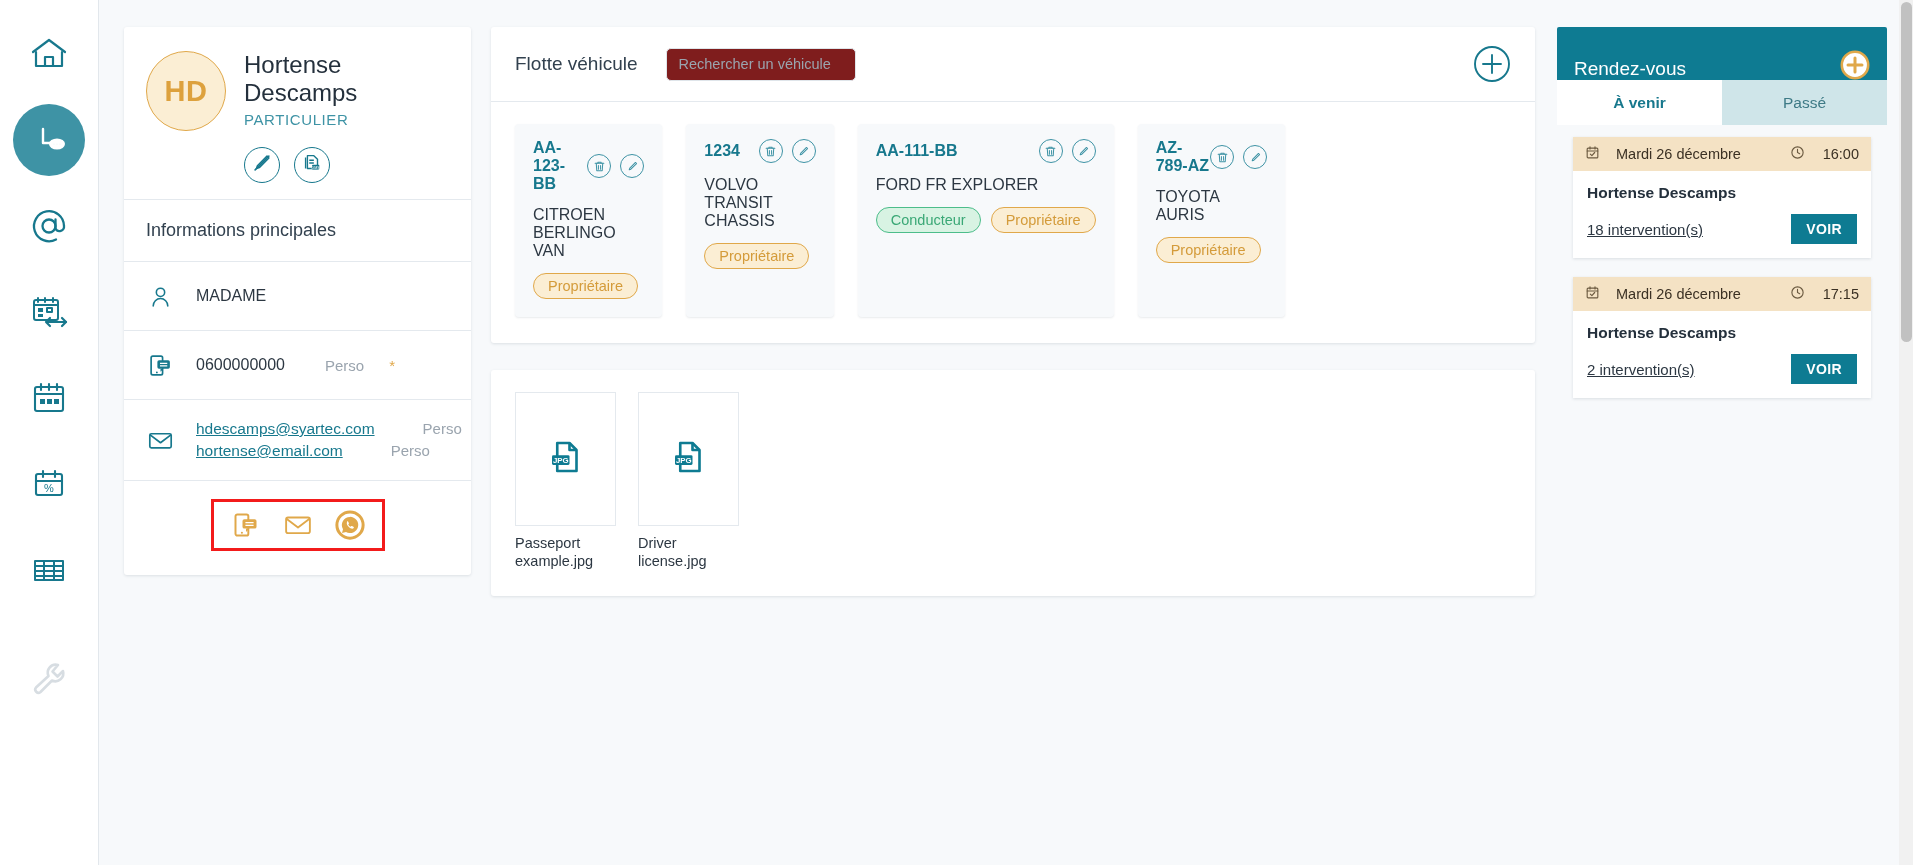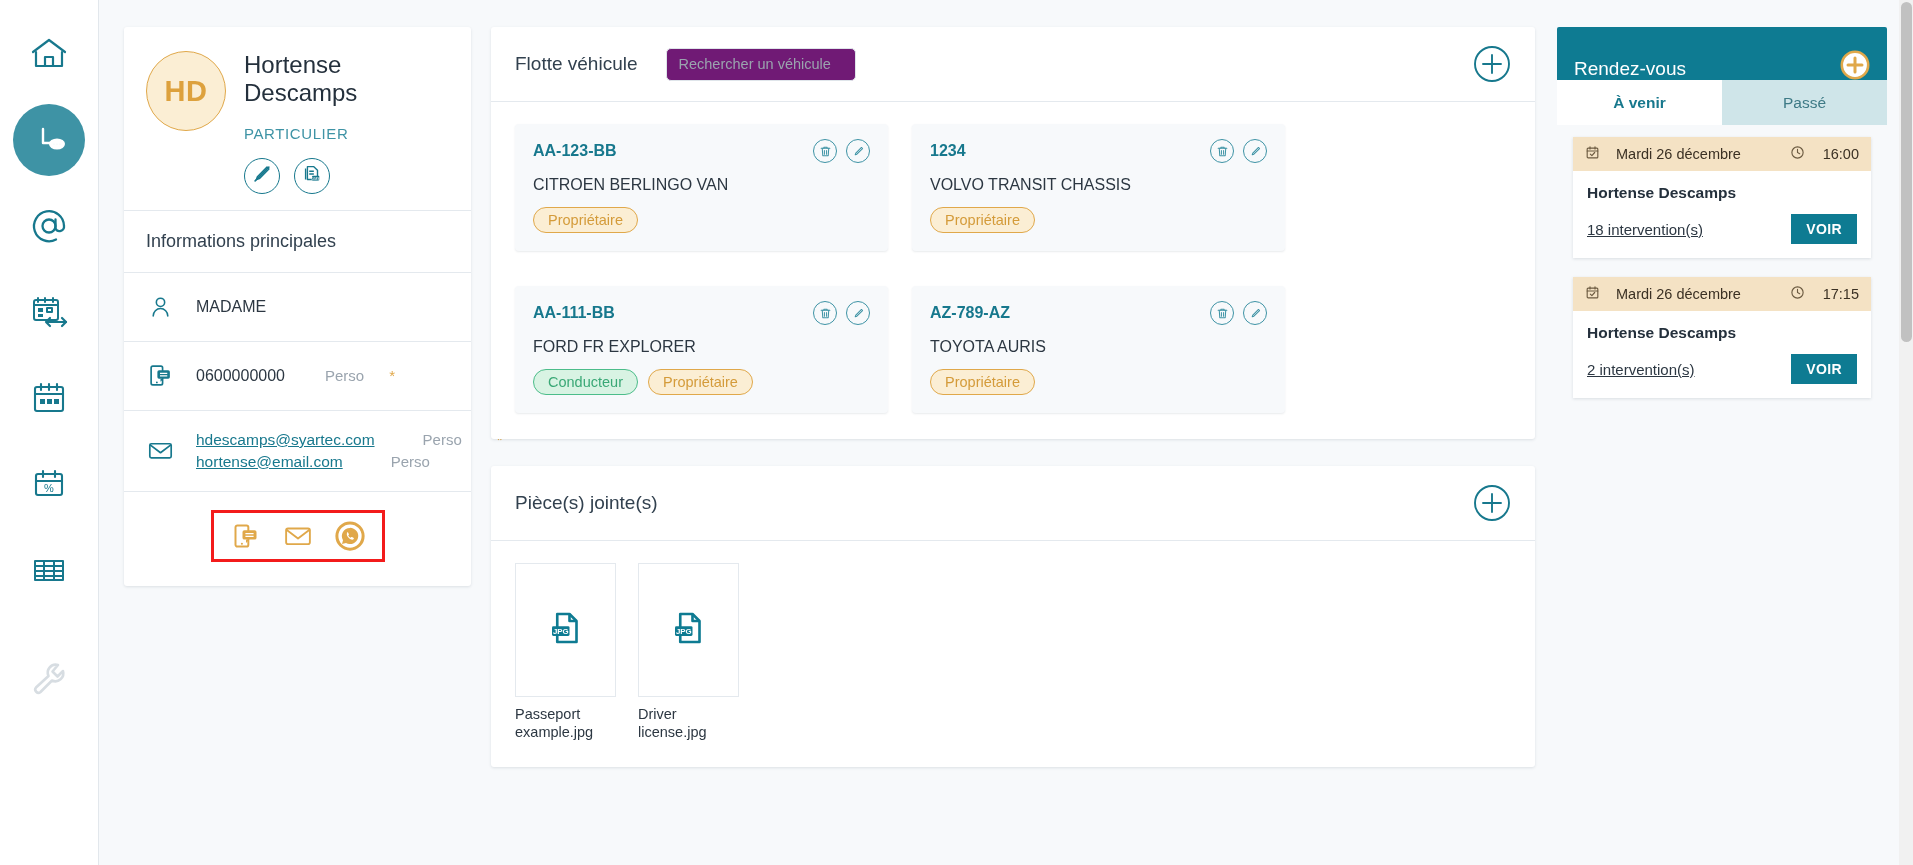--- a/index.html
+++ b/index.html
@@ -38,21 +38,21 @@
   .profile-top { padding: 24px 22px 16px 22px; }
   .profile-head { display: flex; align-items: flex-start; gap: 18px; }
   .avatar {
     width: 80px; height: 80px; flex: 0 0 80px; border-radius: 50%;
     background: #fbeed4; border: 1.5px solid #e0a84a;
     color: #dda13d; font-size: 29px; font-weight: bold;
     display: flex; align-items: center; justify-content: center;
     letter-spacing: .5px;
   }
   .pname { font-size: 24px; color: #24303c; line-height: 1.18; font-weight: 400; }
-  .ptype { font-size: 15px; color: #3e93a5; letter-spacing: .6px; margin-top: 17px; }
+  .ptype { font-size: 15px; color: #3e93a5; letter-spacing: .6px; margin-top: 3px; }
   .profile-actions { display: flex; gap: 14px; margin: 16px 0 0 98px; }
   .circ-btn {
     width: 36px; height: 36px; border-radius: 50%;
     border: 1.6px solid #17788d; color: #17788d;
     display: flex; align-items: center; justify-content: center; cursor: pointer;
     background: #fff;
   }
   .sep { height: 1px; background: #e4e9ee; }
   .sec-title { padding: 20px 22px; font-size: 18px; color: #32414f; }
   .info-row { display: flex; align-items: center; padding: 20px 22px; gap: 22px; min-height: 68px; }
@@ -77,27 +77,27 @@
   .panel { background: #fff; border-radius: 3px; box-shadow: 0 1px 3px rgba(40,60,80,.13); margin-bottom: 27px; }
   .panel-head {
     display: flex; align-items: center; padding: 18px 24px;
     border-bottom: 1px solid #e4e9ee; min-height: 72px;
   }
   .panel-title { font-size: 19px; color: #32414f; }
   .veh-search {
     margin-left: 28px; width: 190px; height: 33px;
     border: 1px solid #dfe5ea; border-radius: 5px;
     font-size: 14.5px; color: #9aa4ae; padding: 0 12px;
-    font-family: "Liberation Sans", sans-serif; background: #701a75;
+    font-family: "Liberation Sans", sans-serif; background: #7f1d1d;
   }
   .veh-search::placeholder { color: #9aa4ae; }
   .plus-btn { margin-left: auto; width: 38px; height: 38px; cursor: pointer; color: #17788d; }
   .panel-body { padding: 22px 24px 26px 24px; }
 
-  .veh-grid { display: grid; grid-template-columns: 1fr 1fr; gap: 35px 24px; max-width: 770px; }
+  .veh-grid { display: grid; grid-template-columns: 1fr 1fr 1fr 1fr; gap: 35px 24px; max-width: 770px; }
   .veh-card { background: #f7f9fb; border-radius: 4px; box-shadow: 0 1px 2px rgba(40,60,80,.10); padding: 15px 18px 18px 18px; }
   .veh-top { display: flex; align-items: center; }
   .veh-plate { font-size: 16px; font-weight: bold; color: #17788d; }
   .veh-icons { margin-left: auto; display: flex; gap: 9px; }
   .ic-sm { width: 24px; height: 24px; border-radius: 50%; border: 1.3px solid #3e93a5; color: #3e93a5;
            display: flex; align-items: center; justify-content: center; cursor: pointer; }
   .veh-model { font-size: 16px; color: #2c3742; margin-top: 13px; }
   .veh-tags { display: flex; gap: 10px; margin-top: 13px; }
   .tag { font-size: 14.5px; padding: 4px 14px; border-radius: 13px; }
   .tag.owner { background: #fbeed4; border: 1px solid #e0a84a; color: #d49b3a; }
@@ -468,29 +468,20 @@
               <div class="veh-tags">
                 <span class="tag owner">Propriétaire</span>
               </div>
             </div>
 
           </div>
         </div>
       </section>
 
       <section class="panel">
-        <div class="panel-head">
-          <span class="panel-title">Pièce(s) jointe(s)</span>
-          <span class="plus-btn">
-            <svg width="38" height="38" viewBox="0 0 38 38" fill="none" stroke="#17788d" stroke-width="1.9">
-              <circle cx="19" cy="19" r="17"></circle>
-                <path d="M19 10 V28 M10 19 H28" stroke-linecap="round"></path>
-            </svg>
-          </span>
-        </div>
         <div class="panel-body">
           <div class="att-grid">
 
             <div class="att-item">
               <div class="att-thumb">
                 <span>
                   <svg width="42" height="42" viewBox="0 0 48 48" fill="none">
                     <path d="M14 8 h14 l8 8 v24 h-22 z" fill="none" stroke="#0e7b92" stroke-width="3" stroke-linejoin="round"></path>
                     <path d="M28 8 v8 h8" fill="none" stroke="#0e7b92" stroke-width="3" stroke-linejoin="round"></path>
                     <rect x="8" y="22" width="20" height="11" rx="1.5" fill="#0e7b92"></rect>

